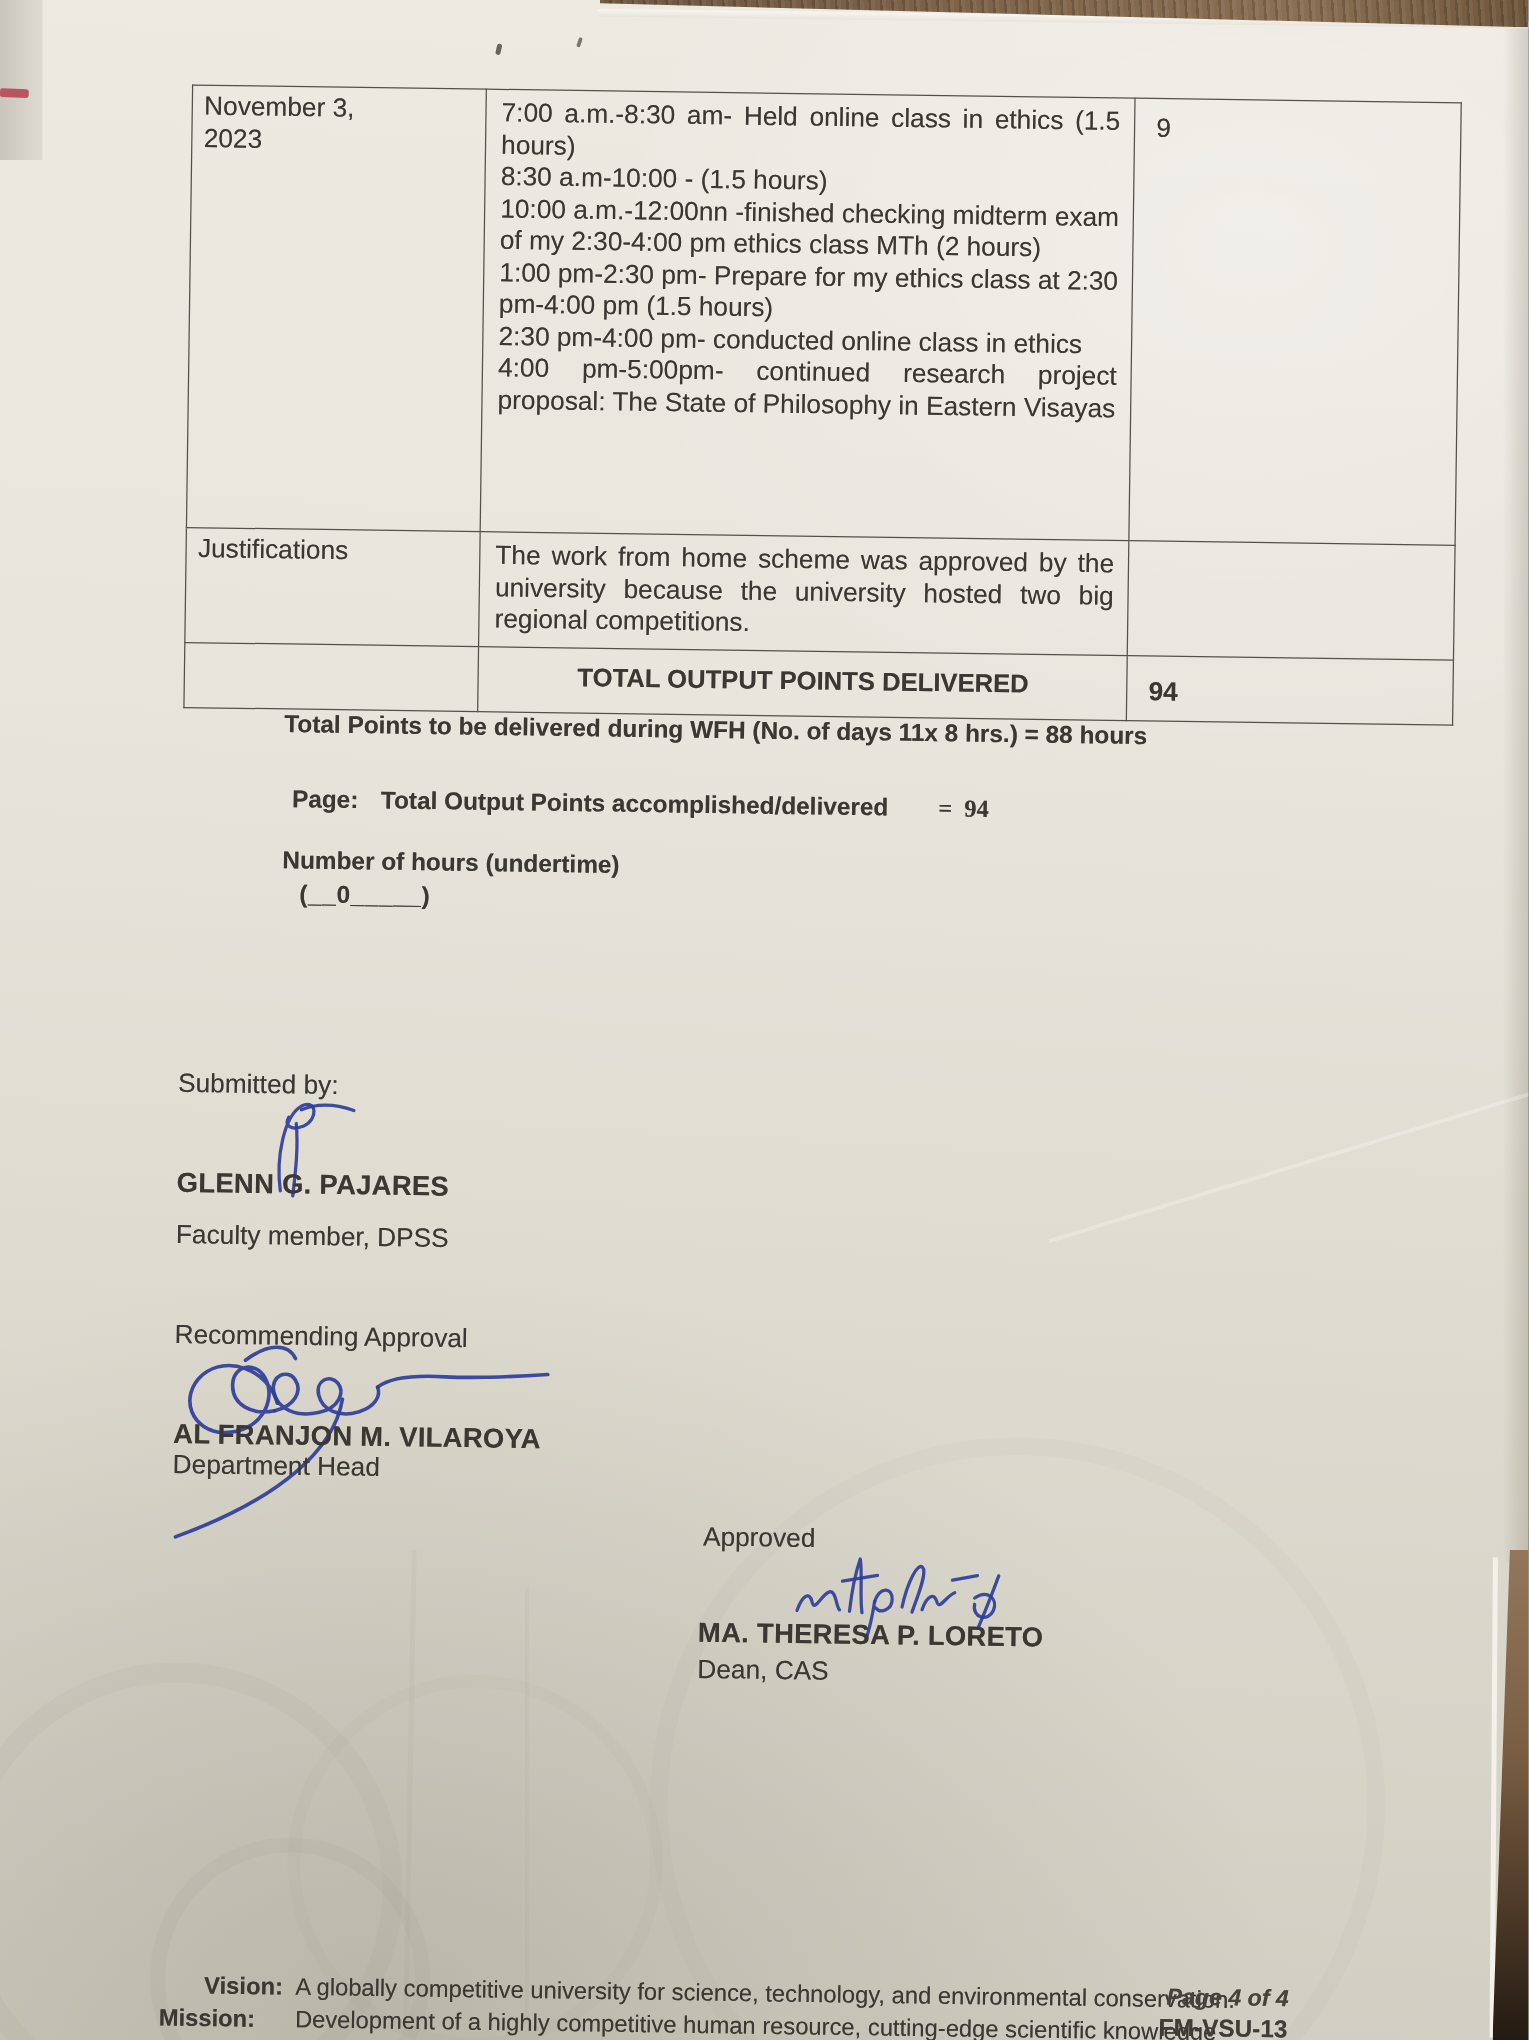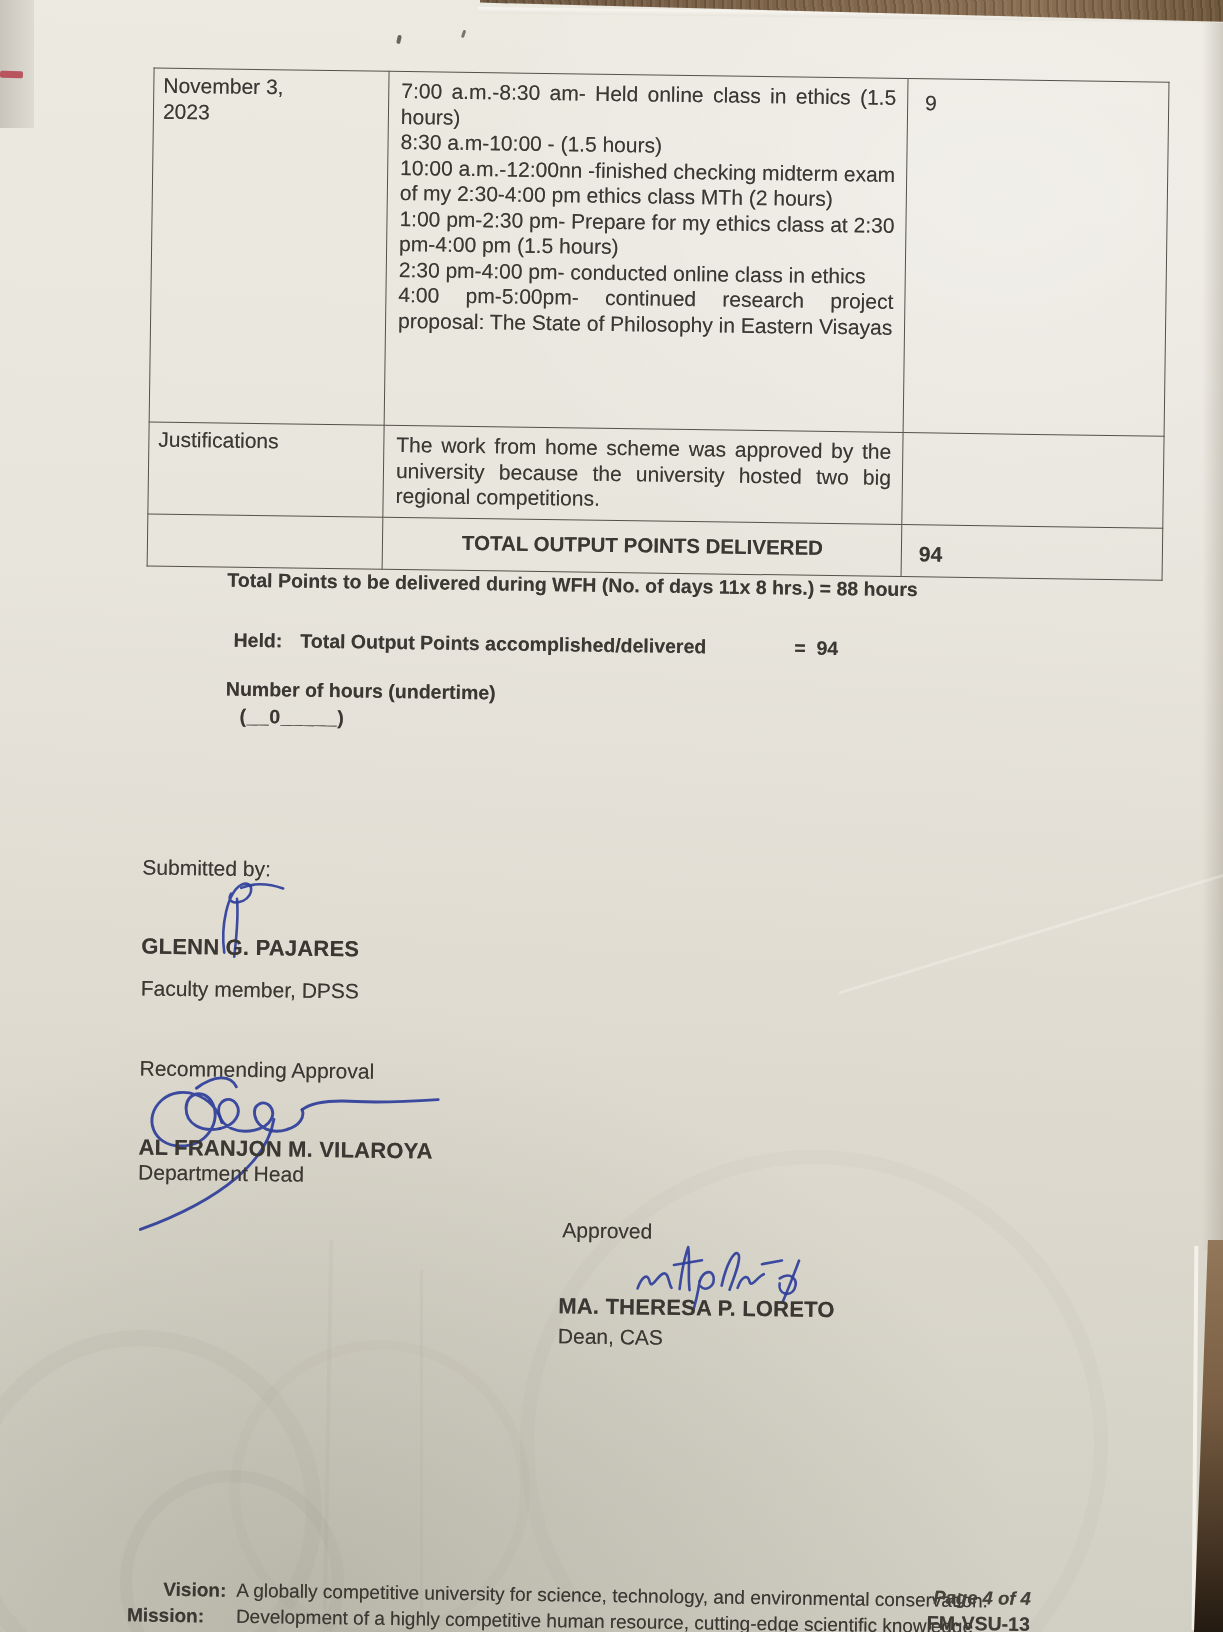--- a/index.html
+++ b/index.html
@@ -57,21 +57,21 @@
   .just-text{text-align:justify;}
   tr.r1 td{height:338px;}
   tr.r3 td{height:36px;vertical-align:middle;}
   .total-label{font-weight:bold;text-align:center;font-size:20.5px;}
   .total-val{font-weight:bold;}
   .abs{position:absolute;white-space:nowrap;}
   .sum{font-size:19.5px;font-weight:bold;}
   .sum1{left:224px;top:574px;}
   .sum2{left:231px;top:634px;}
   .sum2 .gap1{display:inline-block;width:18px;}
-  .sum2 .val{display:inline-block;margin-left:88px;white-space:pre;}
+  .sum2 .val{display:inline-block;margin-left:40px;white-space:pre;font-family:Liberation Serif, serif;}
   .sum3{left:224px;top:683px;}
   .sum4{left:238px;top:710px;letter-spacing:0.5px;}
   .lab{font-size:21px;}
   .nm{font-size:22px;font-weight:bold;letter-spacing:0.2px;}
   .submitted{left:143px;top:862px;}
   .name1{left:143px;top:940px;}
   .title1{left:143px;top:983px;}
   .recommending{left:143px;top:1063px;}
   .name2{left:143px;top:1141px;}
   .title2{left:143px;top:1167px;}
@@ -150,21 +150,21 @@
         <td class="c-date"></td>
         <td class="c-act total-label">TOTAL OUTPUT POINTS DELIVERED</td>
         <td class="c-pts total-val">94</td>
       </tr>
     </tbody>
       </table>
 
     <div class="abs sum sum1">Total Points to be delivered during WFH (No. of days 11x 8 hrs.) = 88 hours</div>
 
     <div class="abs sum sum2">
-      <span>Held:</span><span class="gap1"></span><span>Total Output Points accomplished/delivered</span><span class="val">=  94</span>
+      <span>Page:</span><span class="gap1"></span><span>Total Output Points accomplished/delivered</span><span class="val">=  94</span>
     </div>
 
     <div class="abs sum sum3">Number of hours (undertime)</div>
     <div class="abs sum sum4">(__0_____)</div>
 
     <div class="abs lab submitted">Submitted by:</div>
 
     <svg class="sig sig1" width="120" height="85" viewBox="0 0 120 85">
       <path d="M 30 78 C 26 52 32 18 46 10 C 58 4 60 20 48 26 C 38 30 32 26 36 19"></path>
       <path d="M 46 13 C 60 7 76 9 88 13"></path>

